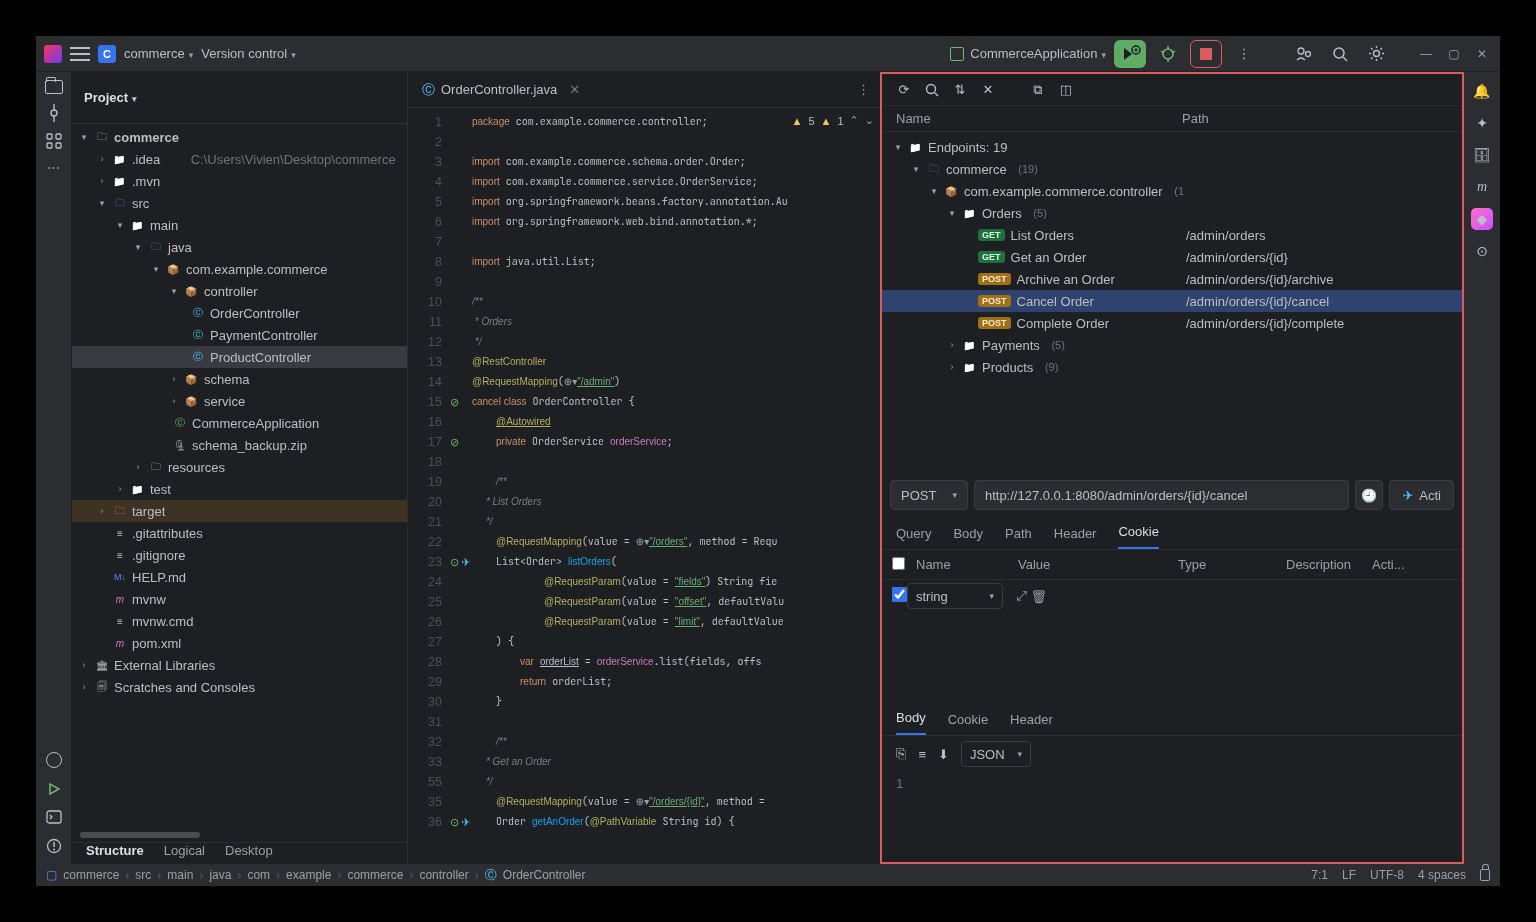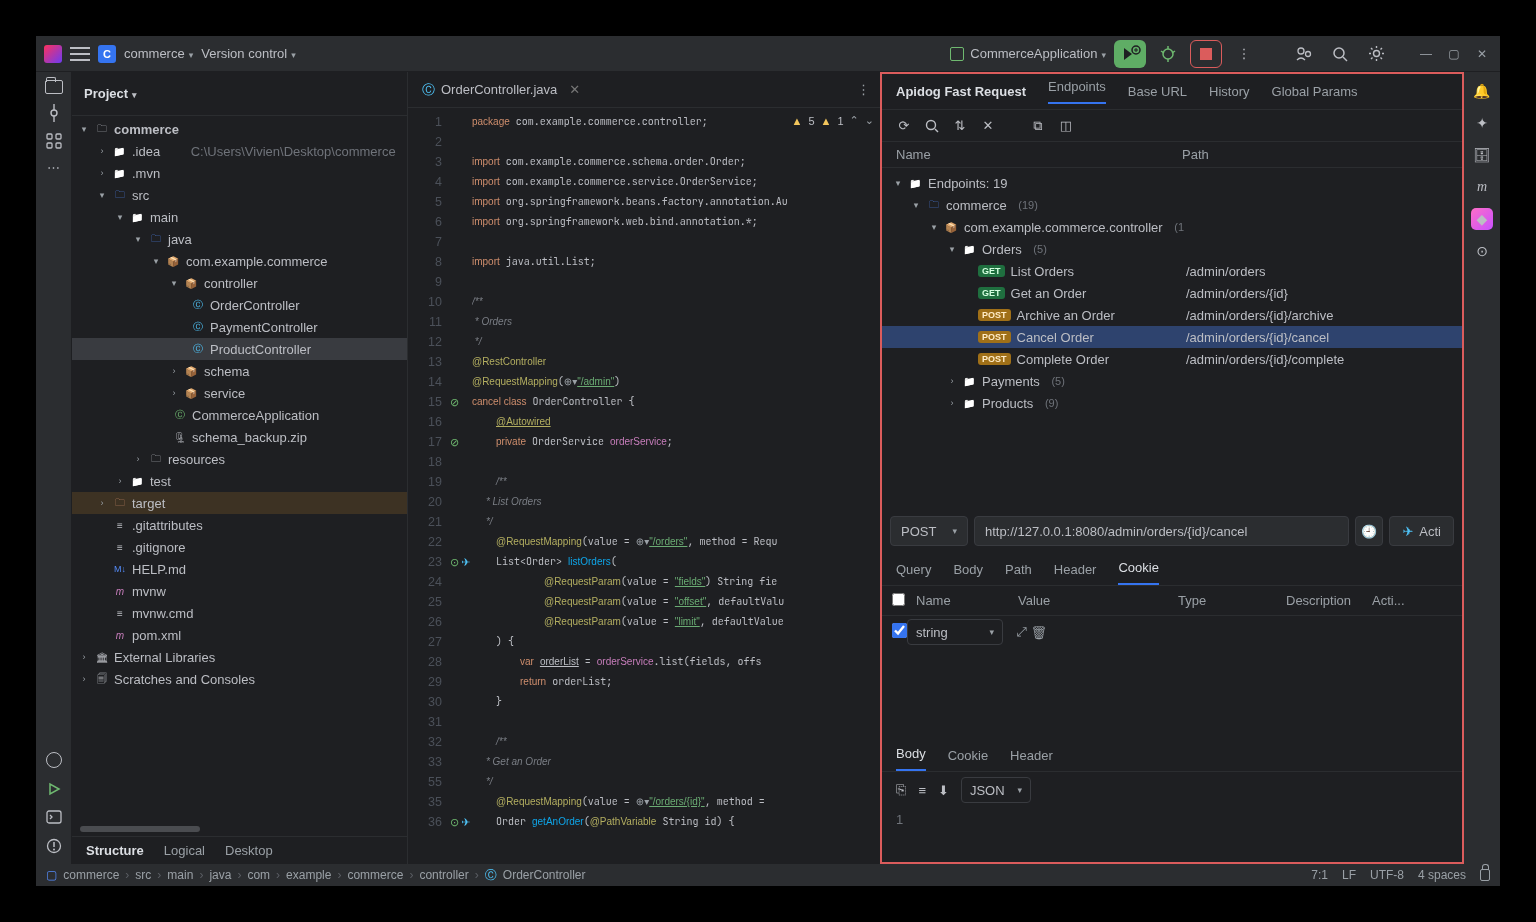--- a/index.html
+++ b/index.html
@@ -25,33 +25,33 @@
 .main { position:absolute; top:36px; left:0; right:0; bottom:22px; display:flex; }
 .lrail { width:36px; background:#2b2d30; display:flex; flex-direction:column; align-items:center; padding-top:8px; gap:10px; border-right:1px solid #1e1f22;}
 .lrail .dots{color:#bcbec4;}
 .icon-folder{width:18px;height:14px;border:1.5px solid #bcbec4;border-radius:2px;position:relative;}
 .icon-folder::before{content:"";position:absolute;top:-4px;left:0;width:8px;height:4px;border:1.5px solid #bcbec4;border-bottom:none;border-radius:2px 2px 0 0;}
 .lrail .bot{margin-top:auto;margin-bottom:10px;display:flex;flex-direction:column;gap:14px;align-items:center;}
 .circ{width:16px;height:16px;border:1.5px solid #bcbec4;border-radius:50%;}
 
 
 .project-panel { width:336px; background:#1e1f22; display:flex; flex-direction:column; border-right:1px solid #2b2d30;}
-.project-head{height:44px;display:flex;align-items:center;padding:0 12px;border-bottom:1px solid #2b2d30;}
+.project-head{height:52px;display:flex;align-items:center;padding:0 12px;border-bottom:1px solid #2b2d30;}
 .project-head .chev::after{color:#bcbec4;}
 .tree{flex:1;overflow:auto;padding-top:2px;}
 .tree-row{height:22px;display:flex;align-items:center;padding-left:8px;gap:4px;white-space:nowrap;}
 .tree-row.sel{background:#393b40;}
 .tree-row.hl{background:#3d3223;}
 .exp{width:12px;text-align:center;color:#9aa0a6;font-size:9px;}
 .fi{width:16px;height:16px;display:inline-flex;align-items:center;justify-content:center;font-size:10px;}
 .fi.folder{color:#bcbec4;}
 .fi.folder::before{content:"📁";filter:grayscale(1) brightness(1.3);}
 .dim{color:#6f737a;margin-top:44px;}
 .tree-scroll{height:6px;background:#4a4c50;border-radius:3px;margin:4px 8px;width:120px;}
-.view-tabs{height:28px;display:flex;align-items:flex-end;gap:20px;padding:0 14px;border-top:1px solid #2b2d30;}
+.view-tabs{height:22px;display:flex;align-items:flex-end;gap:20px;padding:0 14px;border-top:1px solid #2b2d30;}
 .view-tabs span{padding-bottom:6px;color:#9aa0a6;}
 .view-tabs span.act{color:#dcdfe4;font-weight:600;}
 
 
 .editor{flex:1;display:flex;flex-direction:column;min-width:0;}
 .ed-tabs{height:36px;display:flex;align-items:center;border-bottom:1px solid #2b2d30;}
 .ed-tab{padding:0 14px;height:36px;display:flex;align-items:center;gap:6px;color:#bcbec4;}
 .ed-tab .cls{margin-left:6px;color:#777;}
 .ed-tabs .opts{margin-left:auto;padding-right:10px;color:#9aa0a6;}
 .code-area{flex:1;display:flex;min-height:0;overflow:hidden;position:relative;}
@@ -493,27 +493,20 @@
 
     <span class="cmt">/**
      * Get an Order
      */</span>
     <span class="ann">@RequestMapping</span>(value = <span style="color:#9aa0a6">⊕▾</span><span class="lnk">"/orders/{id}"</span>, method =
     Order <span class="fn">getAnOrder</span>(<span class="ann">@PathVariable</span> String id) {</pre>
     </div>
   </div>
 
   <div class="api-wrap">
-    <div class="api-tabs">
-      <span class="act">Apidog Fast Request</span>
-      <span class="u">Endpoints</span>
-      <span>Base URL</span>
-      <span>History</span>
-      <span>Global Params</span>
-    </div>
     <div class="api-tool">
       <span class="ic">⟳</span>
       <span class="ic">
             <svg width="14" height="14" viewBox="0 0 14 14">
               <circle cx="6" cy="6" r="4.5" fill="none" stroke="#bcbec4" stroke-width="1.4"></circle>
               <line x1="10" y1="10" x2="13" y2="13" stroke="#bcbec4" stroke-width="1.4"></line>
             </svg>
           </span>
       <span class="ic">⇅</span>
       <span class="ic">✕</span>

